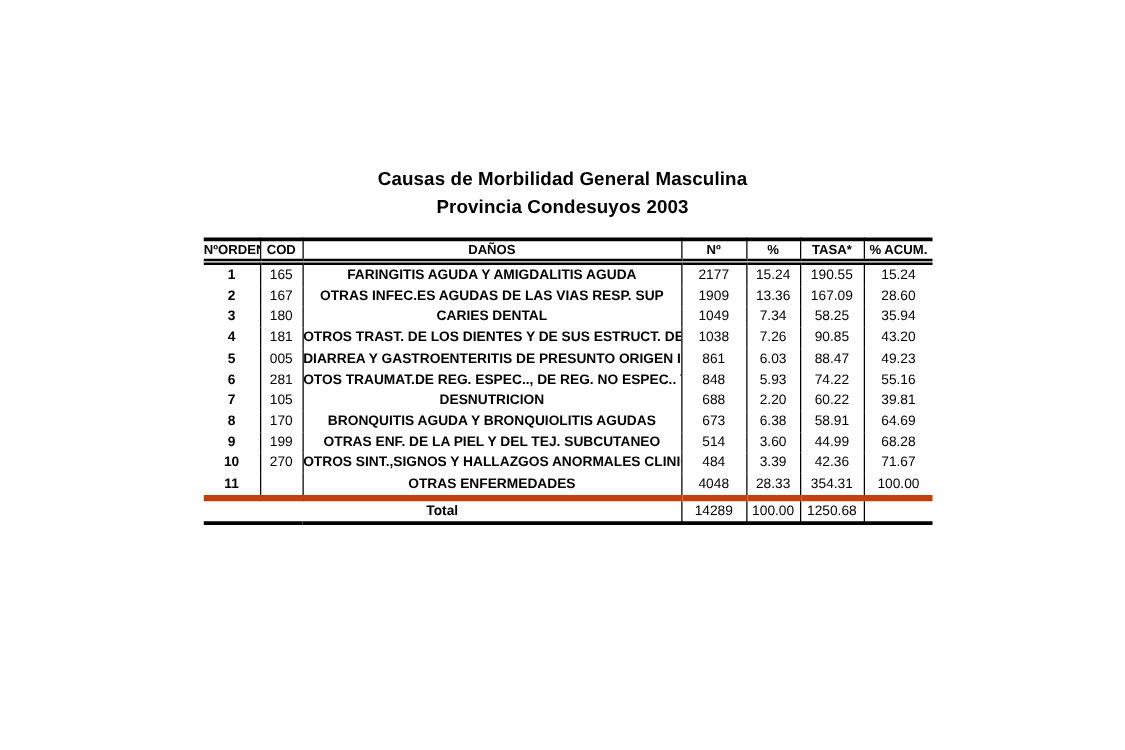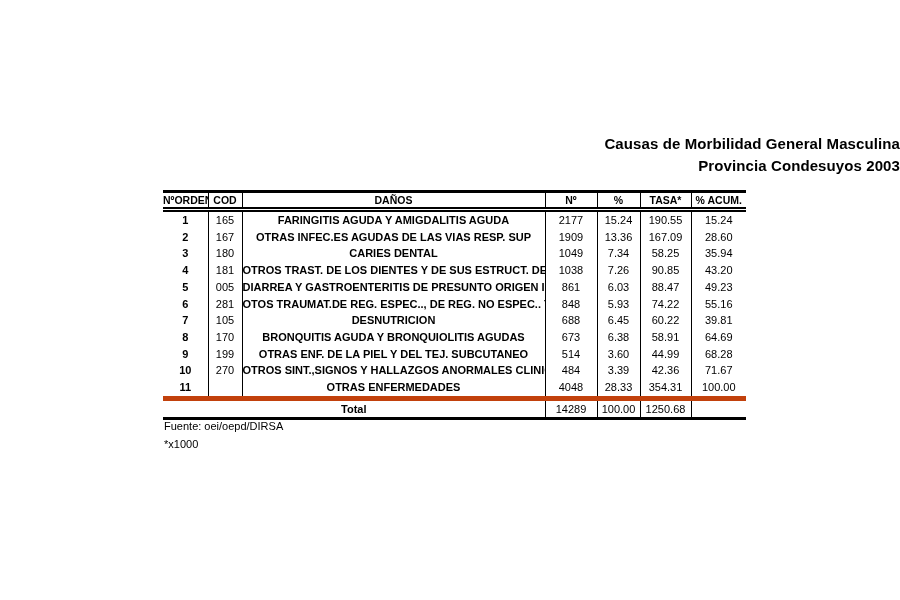--- a/index.html
+++ b/index.html
@@ -7,21 +7,21 @@
   body {
     width: 900px; height: 600px;
     background: #ffffff;
     color: #000000;
     font-family: "Liberation Sans", sans-serif;
   }
   .page { position: relative; width: 900px; height: 600px; background: #ffffff; overflow: hidden; }
 
   .title-block {
     position: absolute; top: 133px; left: 0; width: 900px;
-    text-align: right; font-weight: bold; font-size: 15px; line-height: 22px;
+    text-align: center; font-weight: bold; font-size: 15px; line-height: 22px;
     letter-spacing: 0.1px;
   }
 
   table.morbidity {
     position: absolute; left: 163px; top: 190px;
     width: 583px;
     border-collapse: collapse; table-layout: fixed;
     border-top: 3px solid #000;
     border-bottom: 3px solid #000;
   }
@@ -141,21 +141,21 @@
         <td>848</td>
         <td>5.93</td>
         <td>74.22</td>
         <td>55.16</td>
       </tr>
       <tr>
         <td class="c-orden">7</td>
         <td>105</td>
         <td class="c-danos">DESNUTRICION</td>
         <td>688</td>
-        <td>6.45</td>
+        <td>2.20</td>
         <td>60.22</td>
         <td>39.81</td>
       </tr>
       <tr>
         <td class="c-orden">8</td>
         <td>170</td>
         <td class="c-danos">BRONQUITIS AGUDA Y BRONQUIOLITIS AGUDAS</td>
         <td>673</td>
         <td>6.38</td>
         <td>58.91</td>
@@ -191,18 +191,14 @@
       <tr class="total-row">
         <td colspan="3" class="total-label">Total</td>
         <td>14289</td>
         <td>100.00</td>
         <td>1250.68</td>
         <td></td>
       </tr>
     </tbody>
   </table>
 
-  <div class="footer">
-    <div>Fuente: oei/oepd/DIRSA</div>
-    <div>*x1000</div>
-  </div>
 
 </div>
 
 </body></html>

